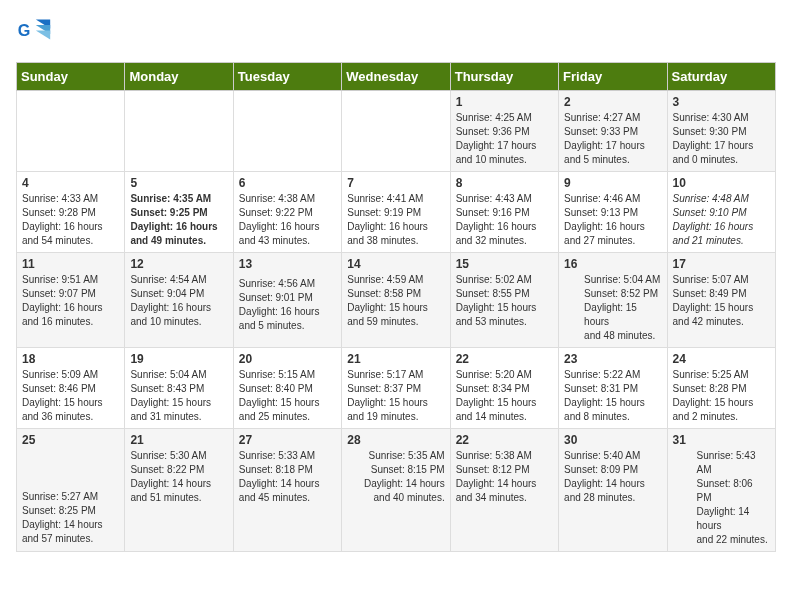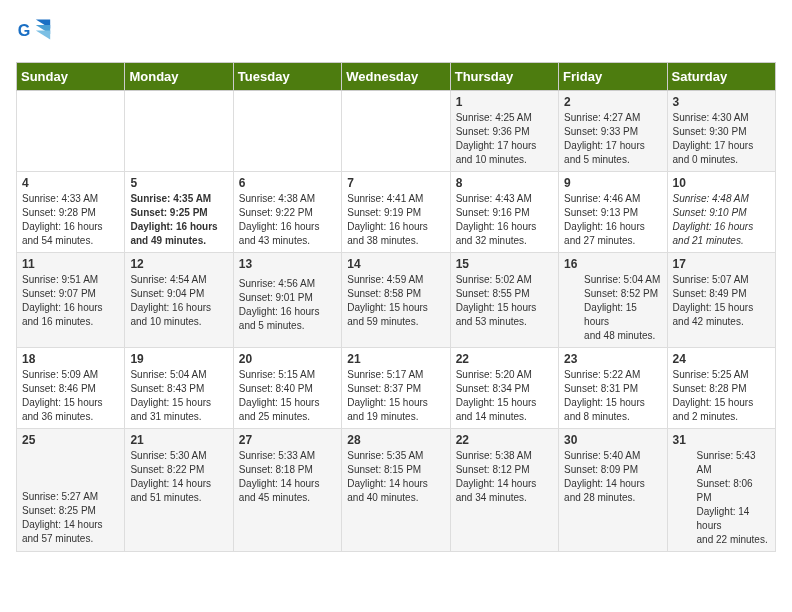--- a/index.html
+++ b/index.html
@@ -322,21 +322,21 @@
         </td>
         <td>
           <span class="day-num">27</span>
           <div class="day-info" style="white-space: pre-line;">Sunrise: 5:33 AM
 Sunset: 8:18 PM
 Daylight: 14 hours
 and 45 minutes.</div>
         </td>
         <td>
           <span class="day-num">28</span>
-          <div class="day-info" style="white-space: pre-line;">Sunrise: 5:35 AM
+          <div class="day-info" style="white-space: pre-line; text-align: right;">Sunrise: 5:35 AM
 Sunset: 8:15 PM
 Daylight: 14 hours
 and 40 minutes.</div>
         </td>
         <td>
           <span class="day-num">22</span>
           <div class="day-info" style="white-space: pre-line;">Sunrise: 5:38 AM
 Sunset: 8:12 PM
 Daylight: 14 hours
 and 34 minutes.</div>

